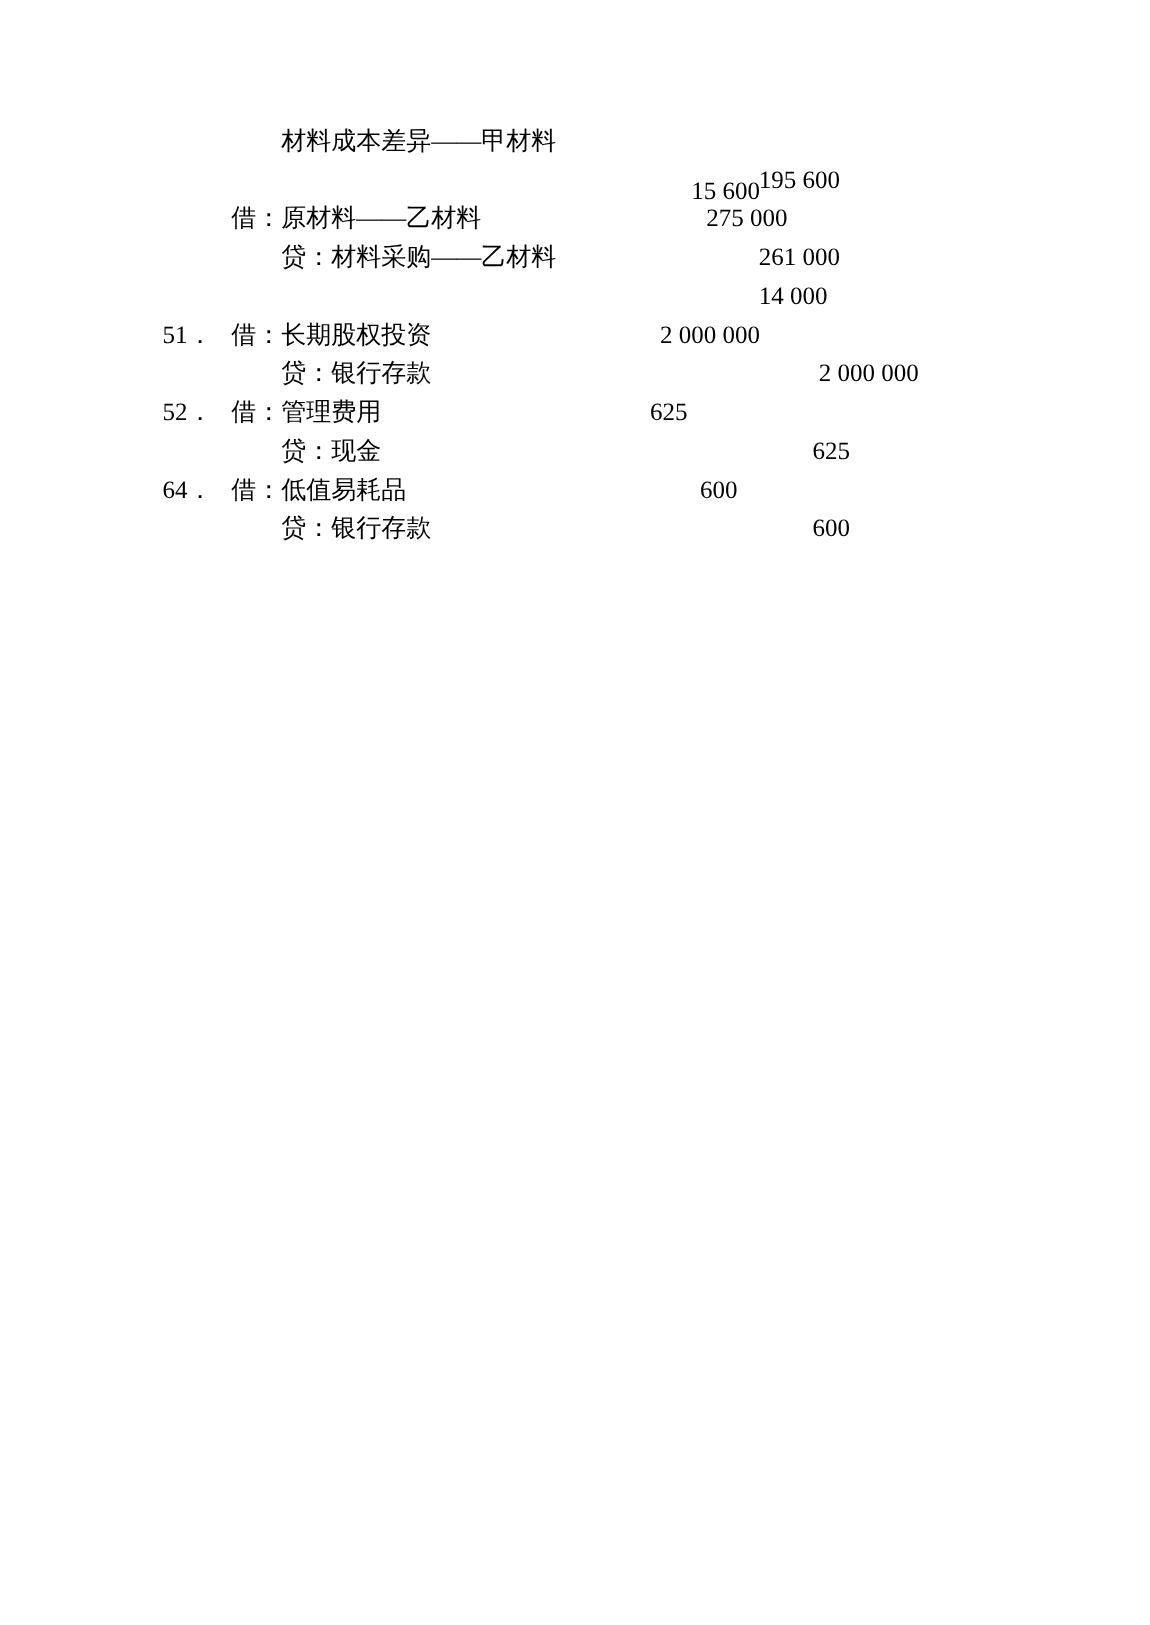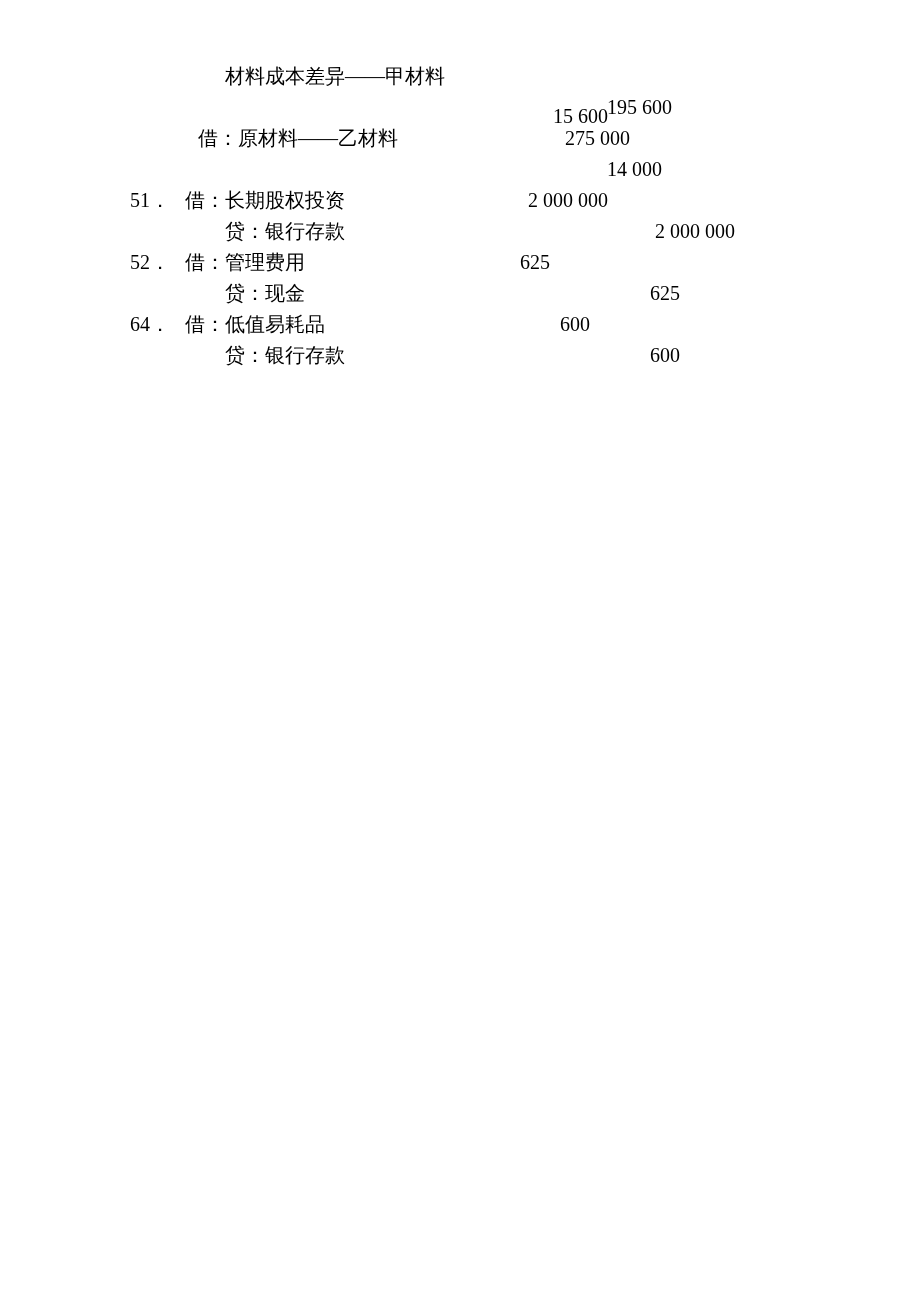--- a/index.html
+++ b/index.html
@@ -6,21 +6,21 @@
       margin: 0;
       padding: 0;
       background: #fff;
       font-family: "SimSun", "宋体", serif;
       font-size: 20px;
       color: #000;
       width: 920px;
       height: 1300px;
     }
     .page {
-      padding-top: 61px;
+      padding-top: 98px;
       padding-left: 130px;
     }
     .line {
       position: relative;
       height: 31px;
       line-height: 31px;
       white-space: pre;
     }
     .num {
       position: absolute;
@@ -34,21 +34,22 @@
       text-align: right;
     }
   </style>
 </head>
 <body>
 
 <div class="page">
   <div id="lines-container">
       <div class="line"><span class="lbl" style="left: 95px;">材料成本差异——甲材料</span><span class="amt" style="left: 0px; width: 478px; margin-top: 40px;">15 600</span></div>
       <div class="line"><span class="amt" style="left: 0px; width: 542px;">195 600</span></div>
-      <div class="line"><span class="lbl" style="left: 68px;">借：原材料——乙材料</span><span class="amt" style="left: 0px; width: 500px;">275 000</span></div>
+      <div class="line"><span class="lbl" style="left: 55px;">借：原材料——乙材料</span><span class="amt" style="left: 0px; width: 500px;">275 000</span></div>
+      <div class="line"><span class="lbl" style="left: 95px;">贷：材料采购——乙材料</span><span class="amt" style="left: 0px; width: 542px;">261 000</span></div>
       <div class="line"><span class="amt" style="left: 0px; width: 532px;">14 000</span></div>
       <div class="line"><span class="num">51．</span><span class="lbl" style="left: 55px;">借：长期股权投资</span><span class="amt" style="left: 0px; width: 478px;">2 000 000</span></div>
       <div class="line"><span class="lbl" style="left: 95px;">贷：银行存款</span><span class="amt" style="left: 0px; width: 605px;">2 000 000</span></div>
       <div class="line"><span class="num">52．</span><span class="lbl" style="left: 55px;">借：管理费用</span><span class="amt" style="left: 0px; width: 420px;">625</span></div>
       <div class="line"><span class="lbl" style="left: 95px;">贷：现金</span><span class="amt" style="left: 0px; width: 550px;">625</span></div>
       <div class="line"><span class="num">64．</span><span class="lbl" style="left: 55px;">借：低值易耗品</span><span class="amt" style="left: 0px; width: 460px;">600</span></div>
       <div class="line"><span class="lbl" style="left: 95px;">贷：银行存款</span><span class="amt" style="left: 0px; width: 550px;">600</span></div>
     </div>
 </div>
 

